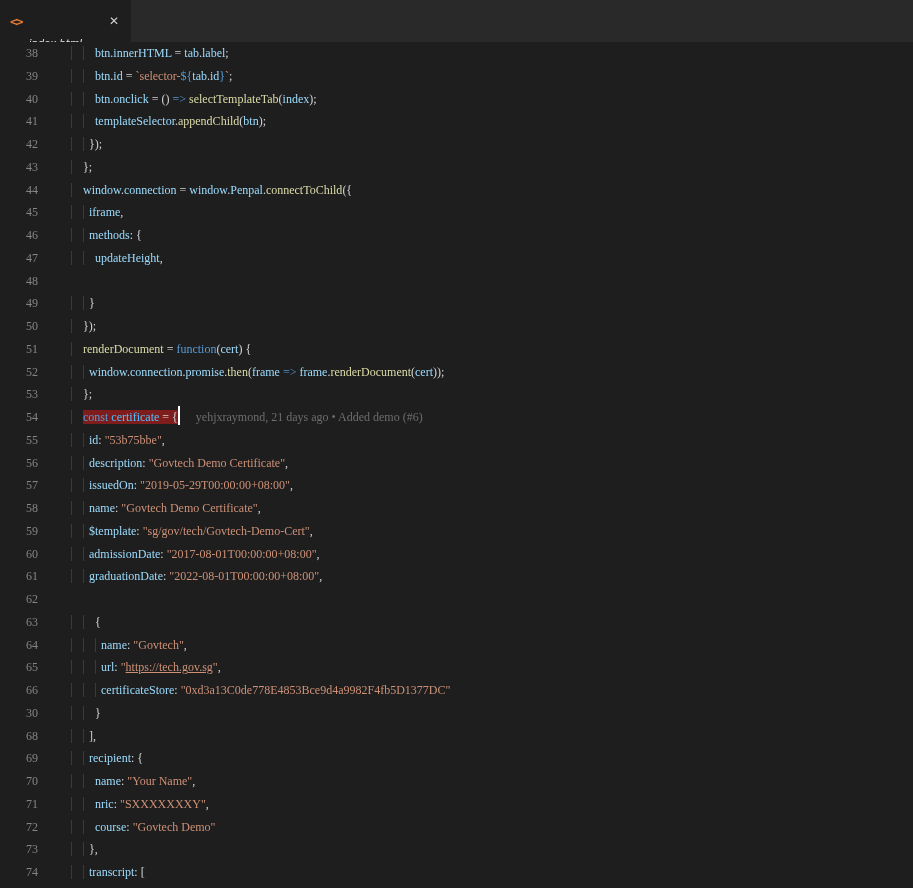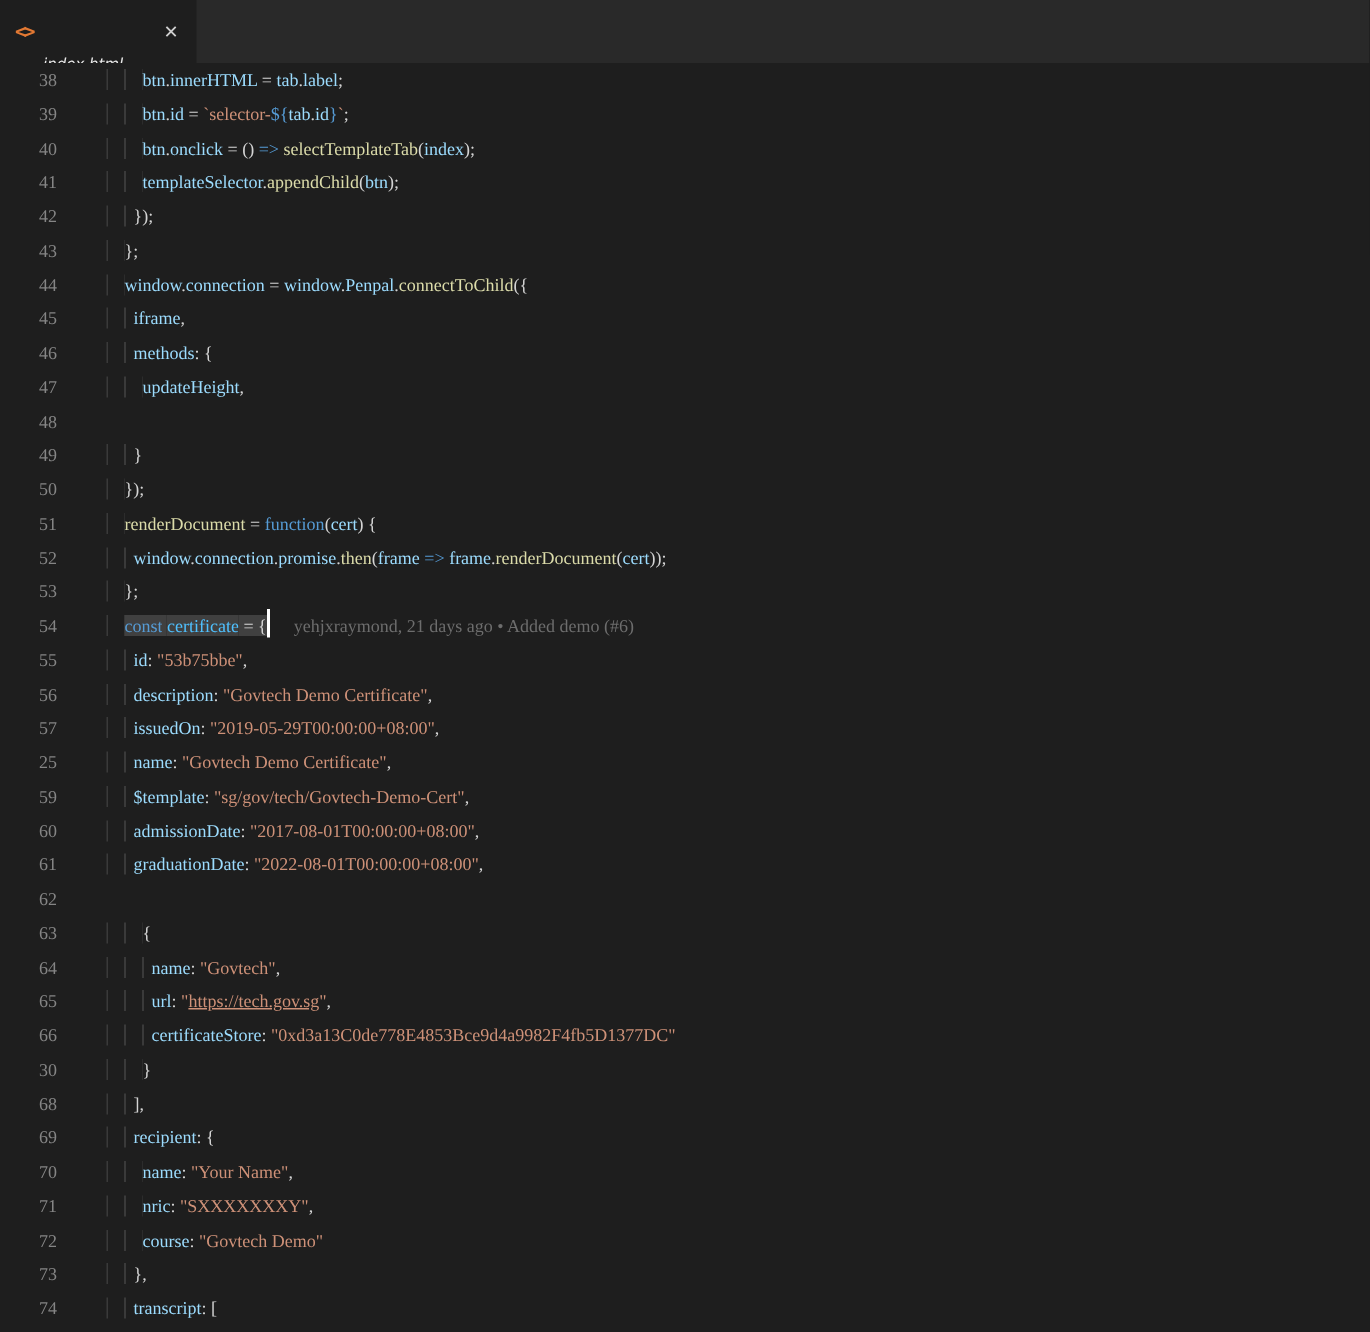--- a/index.html
+++ b/index.html
@@ -79,21 +79,21 @@
   .t.p { color: #d4d4d4; }
   .t.c { color: #4fc1ff; }
   .t.g { color: #6d6d6d; }
   .t.ws {
     background-image: repeating-linear-gradient(
       to right,
       #3a3a3a 0px, #3a3a3a 1px,
       transparent 1px, transparent 2ch
     );
   }
-  .t.sel { background-color: #404040; text-align: center; }
+  .t.sel { background-color: #7f1d1d; text-align: center; }
   .t.caret {
     display: inline-block;
     width: 2px; height: 19px;
     background: #ffffff;
     vertical-align: -4px;
     margin-right: -2px;
   }
 </style>
 </head>
 <body>
@@ -121,21 +121,21 @@
       <div class="line"><span class="ln">48</span></div>
       <div class="line"><span class="ln">49</span><span class="code"><span class="t ws">      </span><span class="t p">}</span></span></div>
       <div class="line"><span class="ln">50</span><span class="code"><span class="t ws">    </span><span class="t p">});</span></span></div>
       <div class="line"><span class="ln">51</span><span class="code"><span class="t ws">    </span><span class="t f">renderDocument</span><span class="t p"> = </span><span class="t k">function</span><span class="t p">(</span><span class="t v">cert</span><span class="t p">) {</span></span></div>
       <div class="line"><span class="ln">52</span><span class="code"><span class="t ws">      </span><span class="t v">window</span><span class="t p">.</span><span class="t v">connection</span><span class="t p">.</span><span class="t v">promise</span><span class="t p">.</span><span class="t f">then</span><span class="t p">(</span><span class="t v">frame</span><span class="t p"> </span><span class="t k">=&gt;</span><span class="t p"> </span><span class="t v">frame</span><span class="t p">.</span><span class="t f">renderDocument</span><span class="t p">(</span><span class="t v">cert</span><span class="t p">));</span></span></div>
       <div class="line"><span class="ln">53</span><span class="code"><span class="t ws">    </span><span class="t p">};</span></span></div>
       <div class="line"><span class="ln">54</span><span class="code"><span class="t ws">    </span><span class="t k sel">const</span><span class="t p sel"> </span><span class="t c sel">certificate</span><span class="t p sel"> = {</span><span class="t caret"></span><span class="t p">      </span><span class="t g">yehjxraymond, 21 days ago • Added demo (#6)</span></span></div>
       <div class="line"><span class="ln">55</span><span class="code"><span class="t ws">      </span><span class="t v">id</span><span class="t p">: </span><span class="t s">"53b75bbe"</span><span class="t p">,</span></span></div>
       <div class="line"><span class="ln">56</span><span class="code"><span class="t ws">      </span><span class="t v">description</span><span class="t p">: </span><span class="t s">"Govtech Demo Certificate"</span><span class="t p">,</span></span></div>
       <div class="line"><span class="ln">57</span><span class="code"><span class="t ws">      </span><span class="t v">issuedOn</span><span class="t p">: </span><span class="t s">"2019-05-29T00:00:00+08:00"</span><span class="t p">,</span></span></div>
-      <div class="line"><span class="ln">25</span><span class="code"><span class="t ws">      </span><span class="t v">name</span><span class="t p">: </span><span class="t s">"Govtech Demo Certificate"</span><span class="t p">,</span></span></div>
+      <div class="line"><span class="ln">58</span><span class="code"><span class="t ws">      </span><span class="t v">name</span><span class="t p">: </span><span class="t s">"Govtech Demo Certificate"</span><span class="t p">,</span></span></div>
       <div class="line"><span class="ln">59</span><span class="code"><span class="t ws">      </span><span class="t v">$template</span><span class="t p">: </span><span class="t s">"sg/gov/tech/Govtech-Demo-Cert"</span><span class="t p">,</span></span></div>
       <div class="line"><span class="ln">60</span><span class="code"><span class="t ws">      </span><span class="t v">admissionDate</span><span class="t p">: </span><span class="t s">"2017-08-01T00:00:00+08:00"</span><span class="t p">,</span></span></div>
       <div class="line"><span class="ln">61</span><span class="code"><span class="t ws">      </span><span class="t v">graduationDate</span><span class="t p">: </span><span class="t s">"2022-08-01T00:00:00+08:00"</span><span class="t p">,</span></span></div>
       <div class="line"><span class="ln">62</span></div>
       <div class="line"><span class="ln">63</span><span class="code"><span class="t ws">        </span><span class="t p">{</span></span></div>
       <div class="line"><span class="ln">64</span><span class="code"><span class="t ws">          </span><span class="t v">name</span><span class="t p">: </span><span class="t s">"Govtech"</span><span class="t p">,</span></span></div>
       <div class="line"><span class="ln">65</span><span class="code"><span class="t ws">          </span><span class="t v">url</span><span class="t p">: </span><span class="t s">"</span><span class="t u">https://tech.gov.sg</span><span class="t s">"</span><span class="t p">,</span></span></div>
       <div class="line"><span class="ln">66</span><span class="code"><span class="t ws">          </span><span class="t v">certificateStore</span><span class="t p">: </span><span class="t s">"0xd3a13C0de778E4853Bce9d4a9982F4fb5D1377DC"</span></span></div>
       <div class="line"><span class="ln">30</span><span class="code"><span class="t ws">        </span><span class="t p">}</span></span></div>
       <div class="line"><span class="ln">68</span><span class="code"><span class="t ws">      </span><span class="t p">],</span></span></div>

